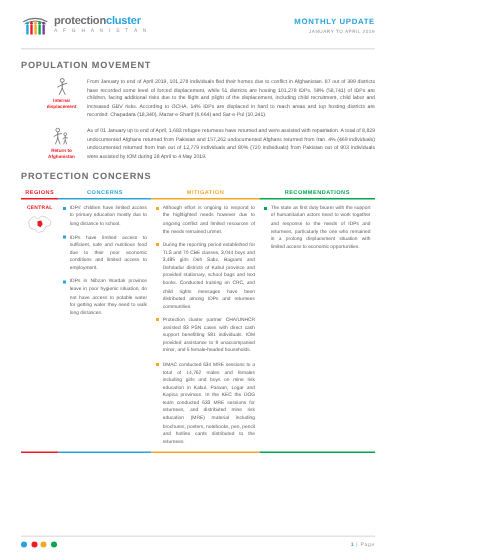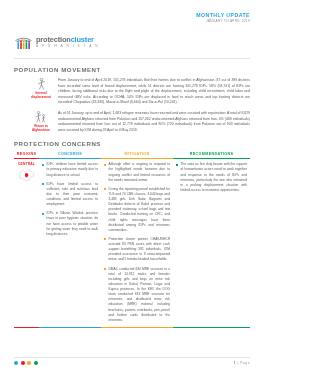--- a/index.html
+++ b/index.html
@@ -5,21 +5,21 @@
   html,body{margin:0;padding:0;}
   body{
     width:264px;height:373px;background:#ffffff;
     font-family:"Liberation Sans", sans-serif;
     color:#58595b;overflow:hidden;position:relative;
   }
   .page{position:relative;width:264px;height:373px;box-sizing:border-box;padding:0 14px;}
 
   
   .header{display:flex;align-items:flex-start;justify-content:space-between;padding-top:9px;}
-  .brand{display:flex;align-items:flex-start;gap:3px;margin-top:26px;}
+  .brand{display:flex;align-items:flex-start;gap:3px;}
   .logo-mark{width:19px;height:15px;position:relative;flex:none;margin-top:1px;}
   .brand-text{display:flex;flex-direction:column;line-height:1;padding-top:1px;}
   .brand-line1{font-size:7.4px;font-weight:bold;letter-spacing:-.15px;white-space:nowrap;}
   .brand-line1 .c1{color:#6d6e71;}
   .brand-line1 .c2{color:#29a3dc;}
   .brand-line2{font-size:3.3px;letter-spacing:1.5px;color:#939598;margin-top:1.5px;}
   .meta{text-align:right;line-height:1.25;padding-top:3px;}
   .meta-title{font-size:5.2px;font-weight:bold;color:#29a3dc;letter-spacing:.45px;}
   .meta-sub{font-size:3.1px;color:#8c8d8f;letter-spacing:.35px;margin-top:1.5px;}
   .rule{height:1px;background:#e3e3e3;margin-top:7px;}

